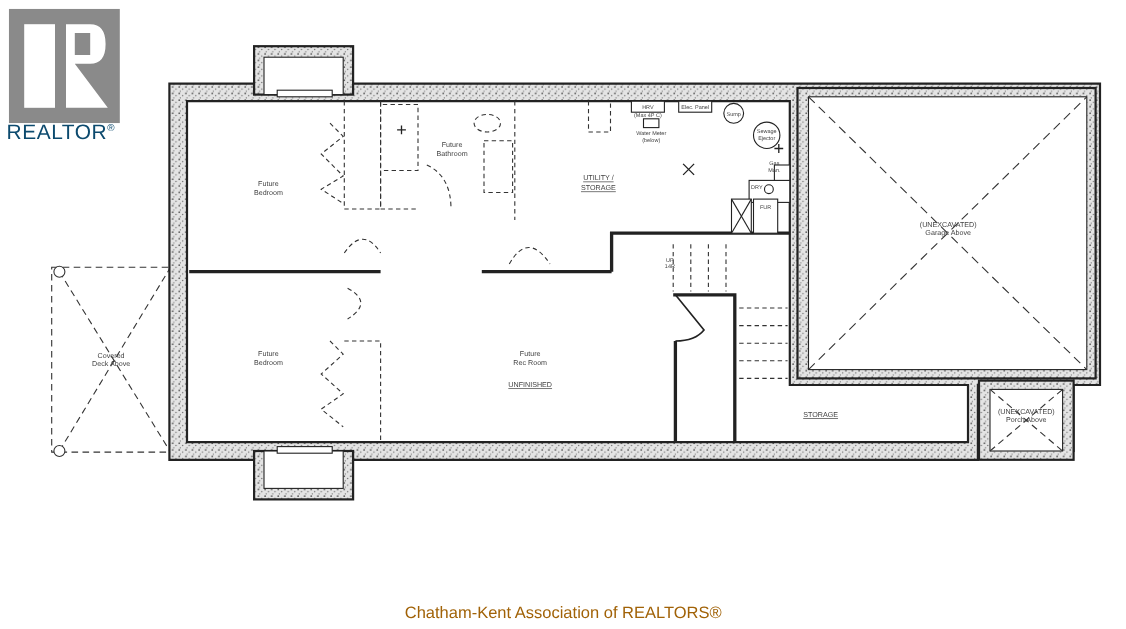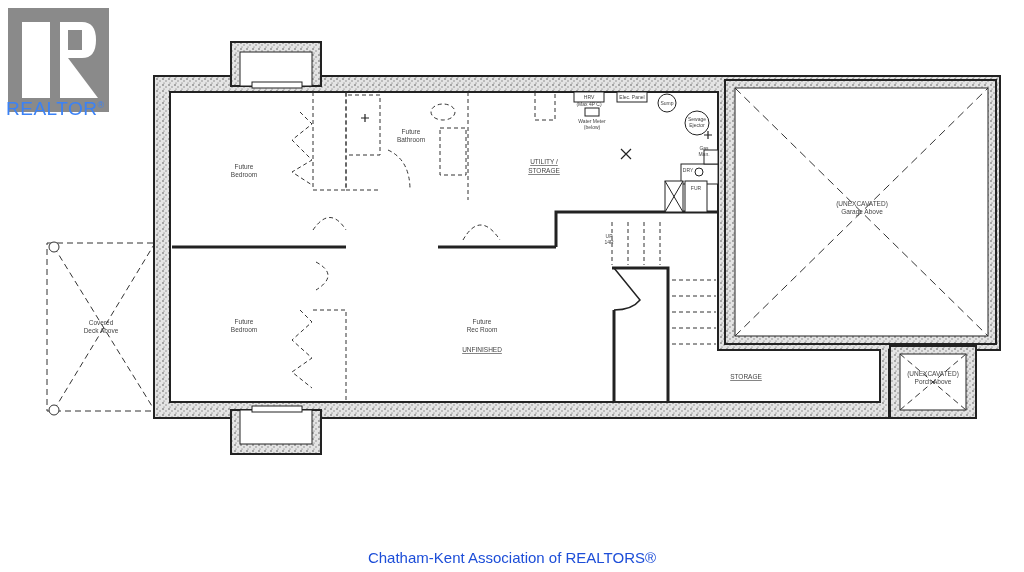--- a/index.html
+++ b/index.html
@@ -1,23 +1,23 @@
 <!DOCTYPE html>
 <html><head>
 <meta charset="utf-8">
 <style>
   html, body { margin:0; padding:0; }
   body { width:1024px; height:572px; background:#ffffff; position:relative; overflow:hidden;
          font-family:"Liberation Sans", sans-serif; }
   #plan { position:absolute; left:0; top:0; width:1024px; height:572px; }
   .lbl { font-family:"Liberation Sans", sans-serif; fill:#444; }
   .realtor-logo { position:absolute; left:8px; top:8px; width:101px; height:104px; }
-  .realtor-text { position:absolute; left:6px; top:98px; font-size:19px; color:#3b82f6; letter-spacing:0.5px; }
+  .realtor-text { position:absolute; left:6px; top:110px; font-size:19px; color:#0c4a6e; letter-spacing:0.5px; }
   .realtor-text sup { font-size:9px; }
-  .footer { position:absolute; left:0; width:1024px; top:549px; text-align:center; font-size:15px; color:#1d4ed8; }
+  .footer { position:absolute; left:0; width:1024px; top:549px; text-align:center; font-size:15px; color:#a16207; }
 </style>
 </head>
 <body>
 
 <div class="realtor-logo">
   <svg width="101" height="104" viewBox="0 0 101 104">
     <rect x="0" y="0" width="101" height="104" fill="#8a8a8a"></rect>
     <rect x="14" y="14" width="28" height="76" fill="#fff"></rect>
     <path d="M52 14 H74 Q88 14 88 32 Q88 50 74 50 H60 L90 90 H52 Z" fill="#fff"></path>
     <rect x="60" y="22" width="14" height="20" fill="#8a8a8a"></rect>

